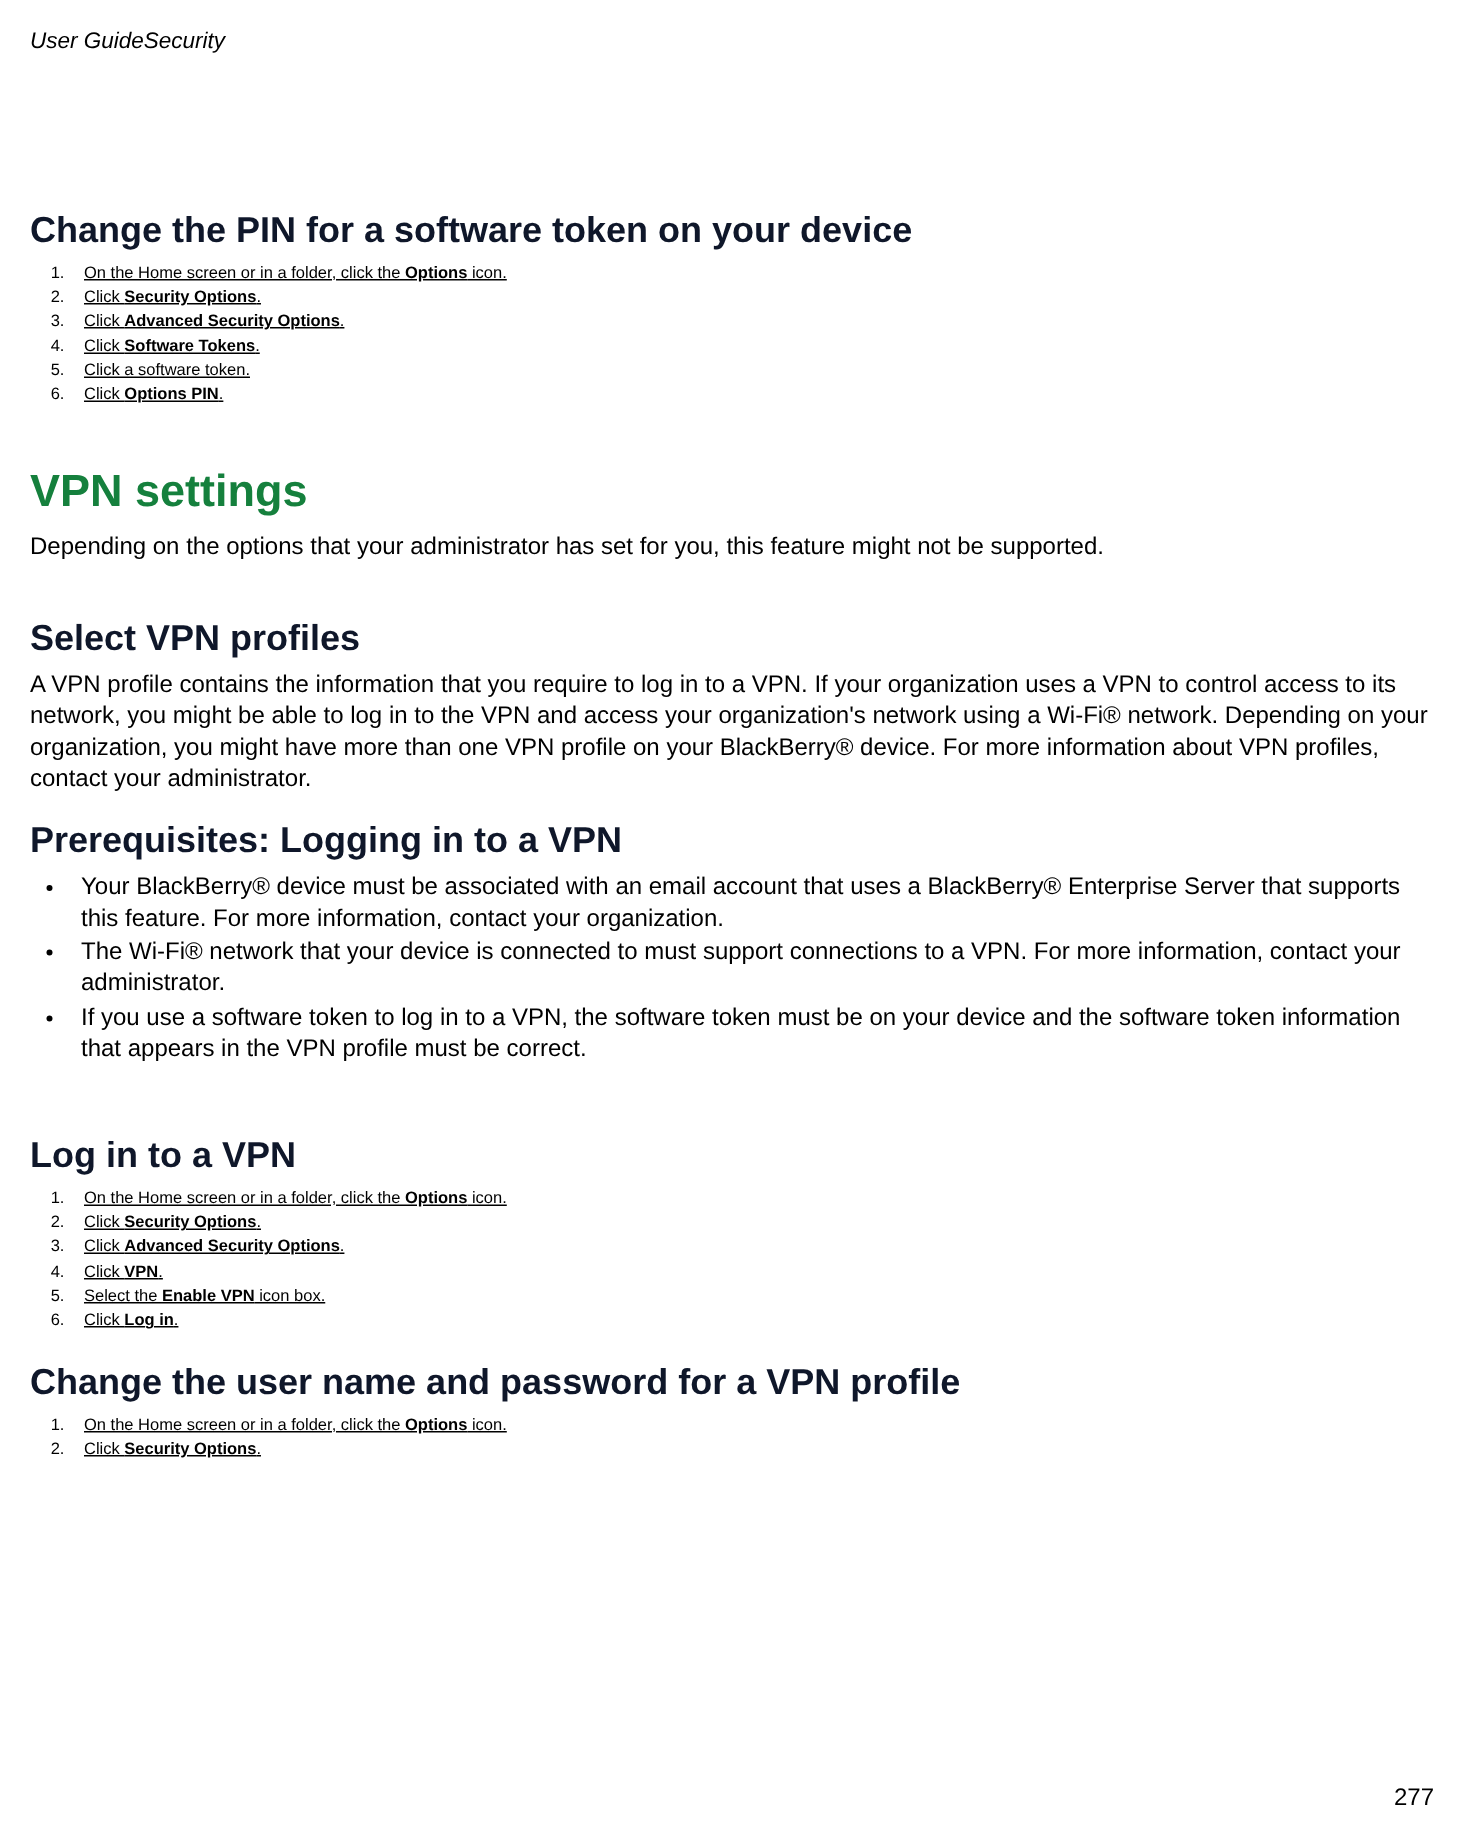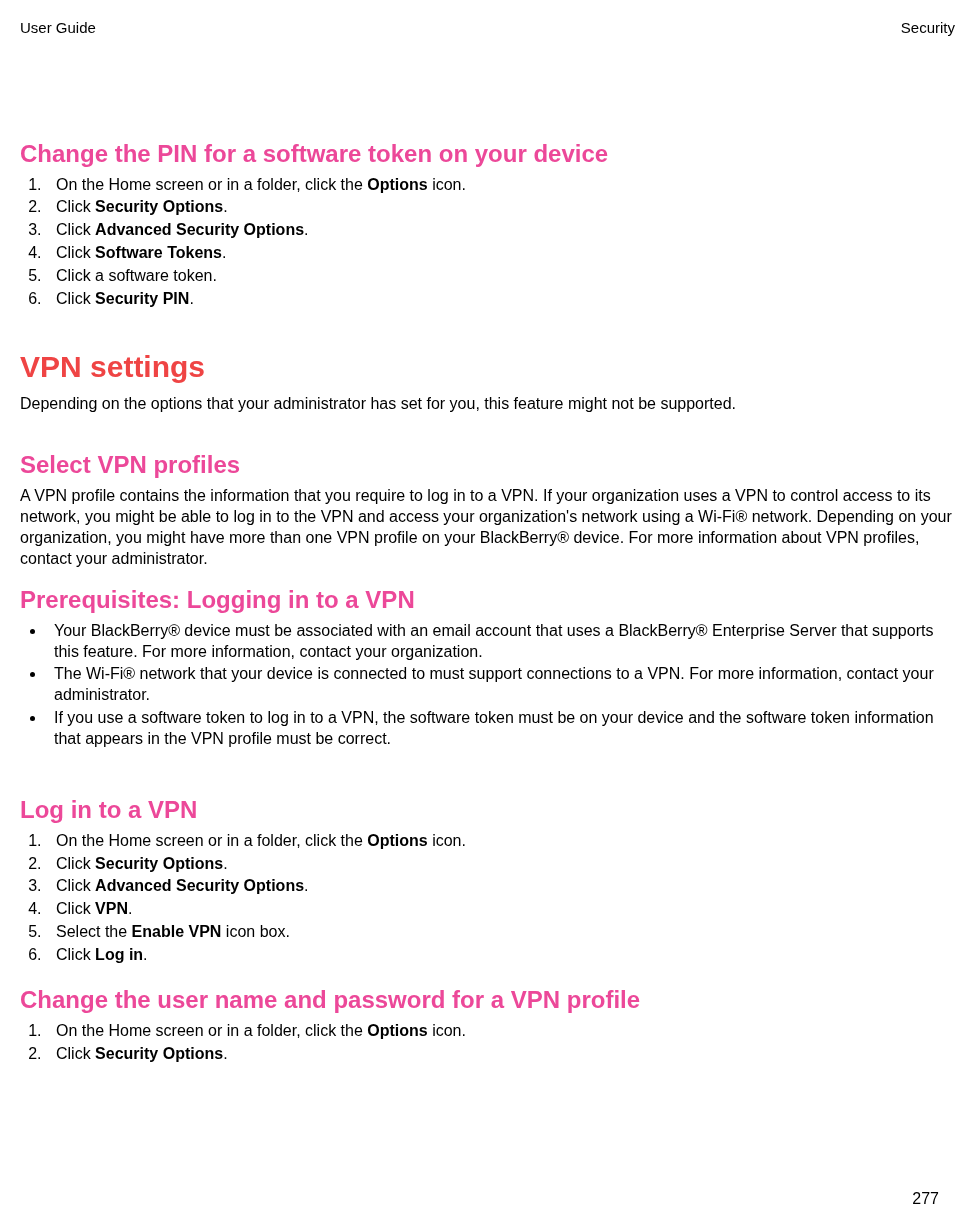--- a/index.html
+++ b/index.html
@@ -14,66 +14,67 @@
   }
   .page {
     width: 975px;
     height: 1228px;
     box-sizing: border-box;
     padding: 18px 20px 30px 20px;
     position: relative;
   }
   .header {
     display: flex;
-    justify-content: space-between;
     font-size: 15px;
     margin-bottom: 100px;
+    font-style: italic;
   }
   .content { }
   h2.section-title {
     font-size: 24px;
     font-weight: 700;
     margin: 14px 0 6px 0;
-    color: #ec4899;
+    color: #0f172a;
   }
   h1.chapter-title {
     font-size: 30px;
     font-weight: 700;
-    color: #ef4444;
+    color: #15803d;
     margin: 38px 0 8px 0;
   }
   p.body {
     font-size: 16px;
     margin: 4px 0 12px 0;
   }
   ol.steps {
     margin: 4px 0 18px 0;
     padding-left: 26px;
-    font-size: 16px;
+    font-size: 11px;
+    text-decoration: underline;
   }
   ol.steps li {
     padding-left: 10px;
     margin: 2px 0;
   }
   ul.bullets {
     list-style-type: disc;
     margin: 6px 0 18px 0;
     padding-left: 26px;
     font-size: 16px;
   }
   ul.bullets li {
     padding-left: 8px;
     margin: 2px 0;
   }
   li .pre { }
   li .bold { font-weight: 700; }
   li .post { }
   .page-number {
     position: absolute;
-    right: 36px;
+    right: 19px;
     bottom: 18px;
     font-size: 16px;
   }
 </style>
 </head>
 <body>
 
 <div class="page">
 
   <div class="header">
@@ -83,21 +84,21 @@
 
   <div class="content">
 
     <h2 class="section-title">Change the PIN for a software token on your device</h2>
     <ol class="steps">
         <li><span class="pre">On the Home screen or in a folder, click the </span><span class="bold">Options</span><span class="post"> icon.</span></li>
         <li><span class="pre">Click </span><span class="bold">Security Options</span><span class="post">.</span></li>
         <li><span class="pre">Click </span><span class="bold">Advanced Security Options</span><span class="post">.</span></li>
         <li><span class="pre">Click </span><span class="bold">Software Tokens</span><span class="post">.</span></li>
         <li><span class="pre">Click a software token.</span></li>
-        <li><span class="pre">Click </span><span class="bold">Security PIN</span><span class="post">.</span></li>
+        <li><span class="pre">Click </span><span class="bold">Options PIN</span><span class="post">.</span></li>
       </ol>
 
     <h1 class="chapter-title">VPN settings</h1>
     <p class="body">Depending on the options that your administrator has set for you, this feature might not be supported.</p>
 
     <h2 class="section-title" style="margin-top:34px;">Select VPN profiles</h2>
     <p class="body">A VPN profile contains the information that you require to log in to a VPN. If your organization uses a VPN to control access to its network, you might be able to log in to the VPN and access your organization's network using a Wi-Fi® network. Depending on your organization, you might have more than one VPN profile on your BlackBerry® device. For more information about VPN profiles, contact your administrator.</p>
 
     <h2 class="section-title" style="">Prerequisites: Logging in to a VPN</h2>
     <ul class="bullets">

